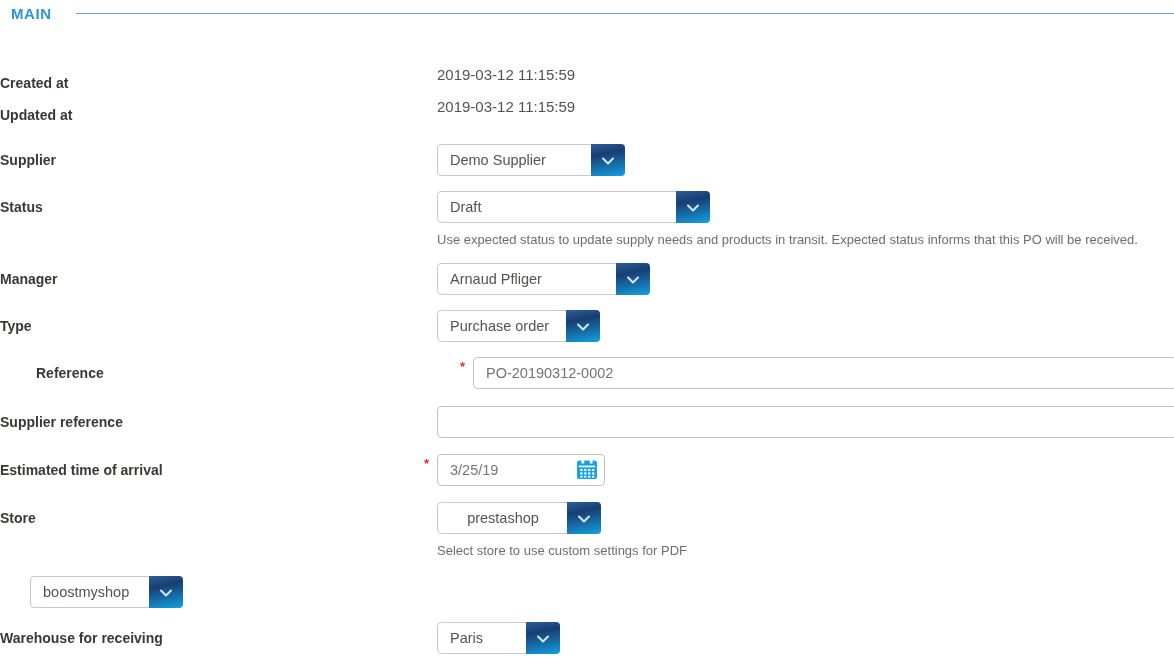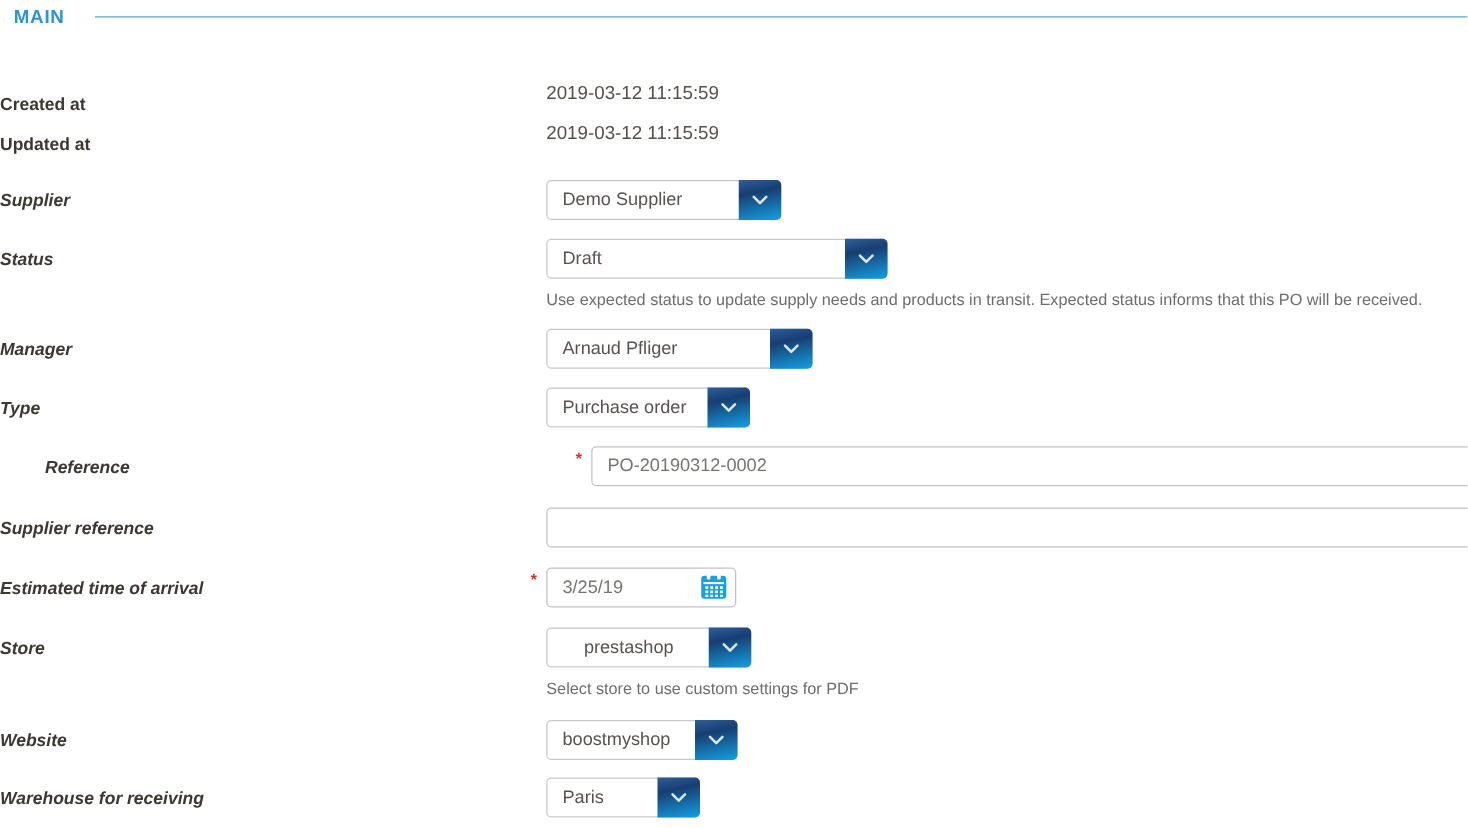--- a/index.html
+++ b/index.html
@@ -9,21 +9,21 @@
   
   .section-header { display: flex; align-items: center; height: 20px; padding-left: 11px; margin-top: 3px; }
   .section-title { font-size: 15px; font-weight: 700; color: #2c95d6; letter-spacing: 0.6px; }
   .section-rule { flex: 1; height: 1px; background: #58a8da; margin-left: 24px; }
 
   
   .form { margin-top: 44px; }
   .row { display: flex; align-items: flex-start; }
   .label-col { width: 407px; flex: 0 0 407px; text-align: left; position: relative;
     font-size: 14px; font-weight: 700; color: #3b3834; line-height: 16px; }
-  .row.widget .label-col { padding-top: 8px; font-style: italic; }
+  .row.widget .label-col { padding-top: 8px; }
   .req { position: absolute; right: -22px; top: 2px; color: #e02b27; font-size: 13px; font-weight: 700; }
   .field-col { margin-left: 30px; flex: 1; min-width: 0; }
 
   
   .row.static { height: 32px; }
   .row.static .label-col { padding-top: 8px; }
   .static-value { font-size: 15px; color: #54504c; line-height: 16px; }
 
   
   .sel { position: relative; height: 32px; background: #fff; border: 1px solid #c9c9c9;
@@ -36,21 +36,21 @@
     background: linear-gradient(168deg, #2e5f9b 0%, #173e71 32%, #14a0e2 100%); }
   .w188 { width: 188px; } .w273 { width: 273px; } .w163 { width: 163px; }
   .w213 { width: 213px; } .w164 { width: 164px; } .w153 { width: 153px; } .w123 { width: 123px; }
 
   
   .text-input { height: 32px; width: calc(100% + 3px); border: 1px solid #c2c2c2; border-radius: 4px;
     font-family: "Liberation Sans", sans-serif; font-size: 14.5px; color: #767471;
     padding: 0 12px; outline: none; background: #fff; }
 
   
-  .date-wrap { position: relative; width: 152px; }
+  .date-wrap { position: relative; width: 168px; }
   .date-wrap .text-input { width: 100%; padding-right: 36px; }
   .cal-btn { position: absolute; right: 7px; top: 5px; width: 22px; height: 22px;
     display: flex; align-items: center; justify-content: center; cursor: pointer; background: none; border: none; padding: 0; }
 
   .helper { margin-top: 10px; font-size: 13px; color: #6d6d6d; line-height: 14px; }
 
   
   .mb0 { margin-bottom: 0; } .mb13 { margin-bottom: 13px; } .mb14 { margin-bottom: 14px; }
   .mb15 { margin-bottom: 15px; } .mb16 { margin-bottom: 16px; } .mb17 { margin-bottom: 17px; padding-left: 36px; }
   .mb18 { margin-bottom: 18px; }
@@ -198,21 +198,20 @@
           <span><svg width="14" height="8" viewBox="0 0 14 8">
                 <polyline points="2,1.5 7,6.5 12,1.5" fill="none" stroke="#d9e7f4" stroke-width="2" stroke-linecap="round" stroke-linejoin="round"></polyline>
               </svg></span>
         </span>
       </div>
       <div class="helper">Select store to use custom settings for PDF</div>
     </div>
   </div>
 
   <div class="row widget mb14">
-    <div class="label-col">Website</div>
     <div class="field-col">
       <div class="sel w153">
         <span class="sel-text">boostmyshop</span>
         <span class="sel-btn">
           <span><svg width="14" height="8" viewBox="0 0 14 8">
                 <polyline points="2,1.5 7,6.5 12,1.5" fill="none" stroke="#d9e7f4" stroke-width="2" stroke-linecap="round" stroke-linejoin="round"></polyline>
               </svg></span>
         </span>
       </div>
     </div>

